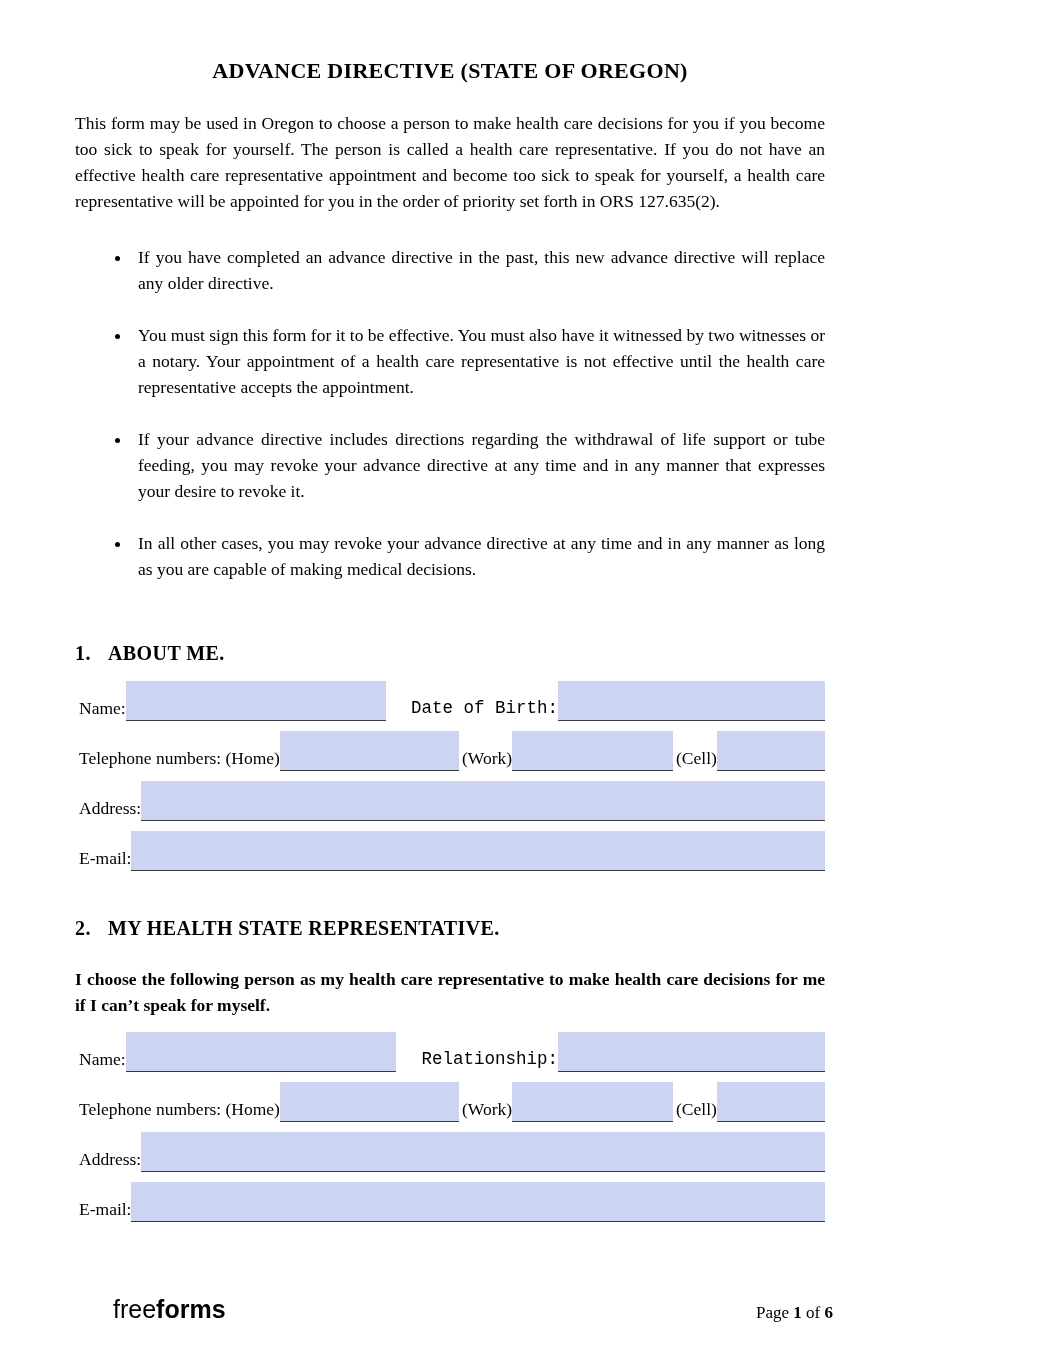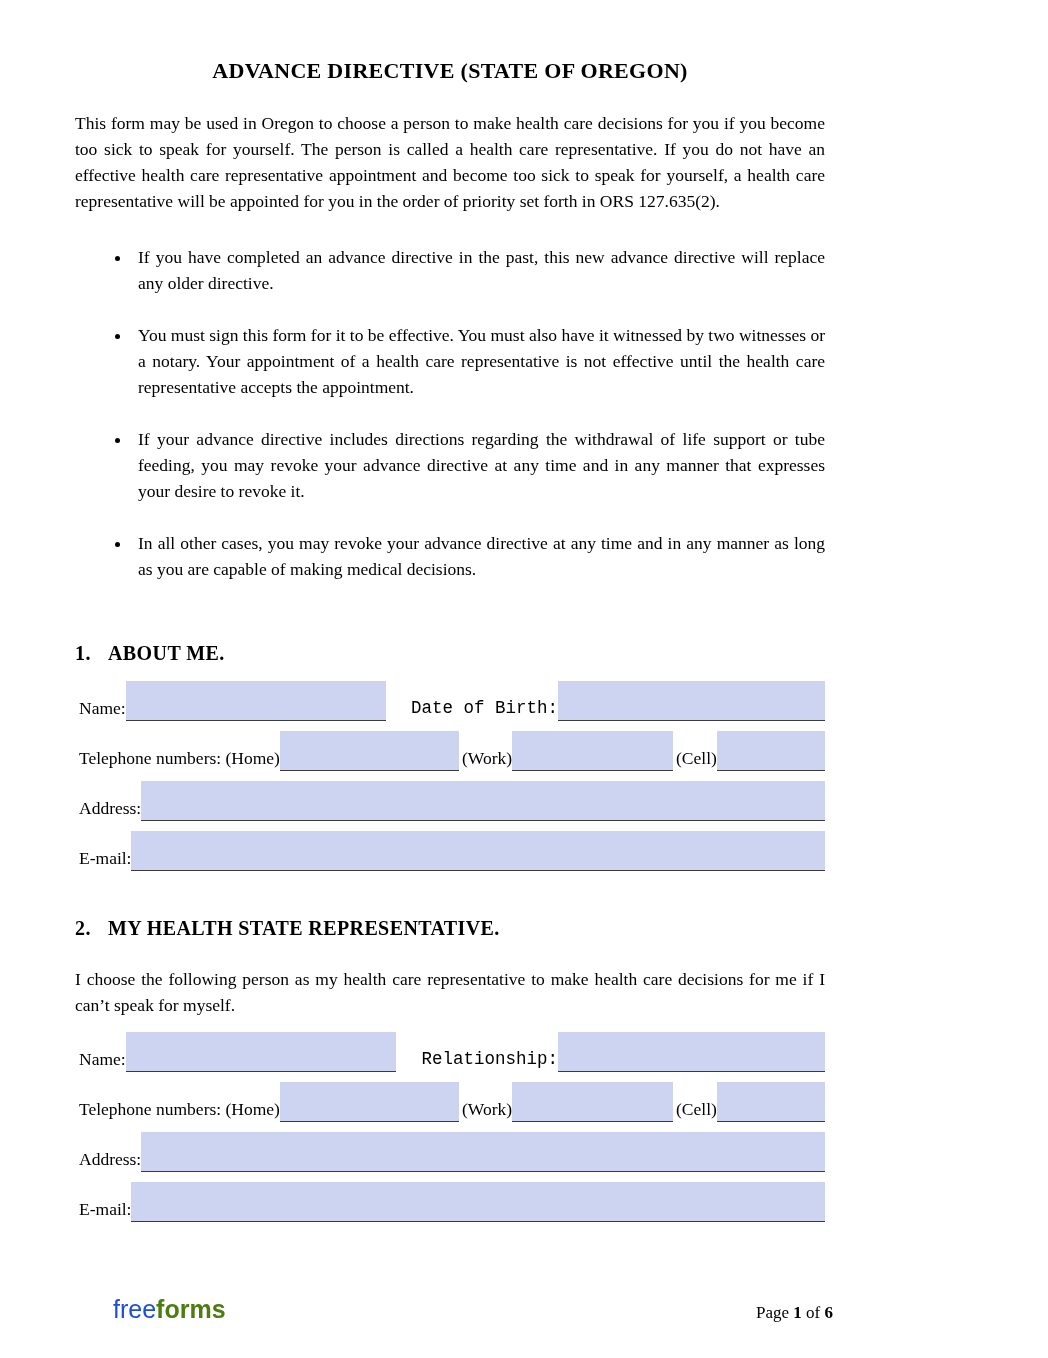--- a/index.html
+++ b/index.html
@@ -46,21 +46,21 @@
     font-size: 20px;
     font-weight: bold;
     letter-spacing: 0.4px;
     margin: 60px 0 16px 0;
   }
   .section-heading .num {
     display: inline-block;
     width: 33px;
   }
   .section-heading.second { margin-top: 46px; margin-bottom: 26px; }
-  .sec-intro { margin-bottom: 14px; }
+  .sec-intro { margin-bottom: 14px; font-weight: bold; }
   .form-area { margin-left: 4px; }
   .row {
     display: flex;
     align-items: flex-end;
     margin-bottom: 10px;
   }
   .lbl {
     font-size: 17.5px;
     line-height: 26px;
     white-space: nowrap;
@@ -90,22 +90,22 @@
     right: 55px;
     bottom: 34px;
     display: flex;
     justify-content: space-between;
     align-items: baseline;
   }
   .brand {
     font-family: "Liberation Sans", sans-serif;
     font-size: 25px;
   }
-  .brand .free { color: #1d4ed8; font-weight: 400; }
-  .brand .forms { color: #4d7c0f; font-weight: 700; }
+  .brand .free { color: #000000; font-weight: 400; }
+  .brand .forms { color: #000000; font-weight: 700; }
   .page-label { font-size: 17px; }
   .page-label b { font-weight: bold; }
 </style>
 </head>
 <body>
 
 <div class="page">
 
   <div class="doc-title">ADVANCE DIRECTIVE (STATE OF OREGON)</div>
 

